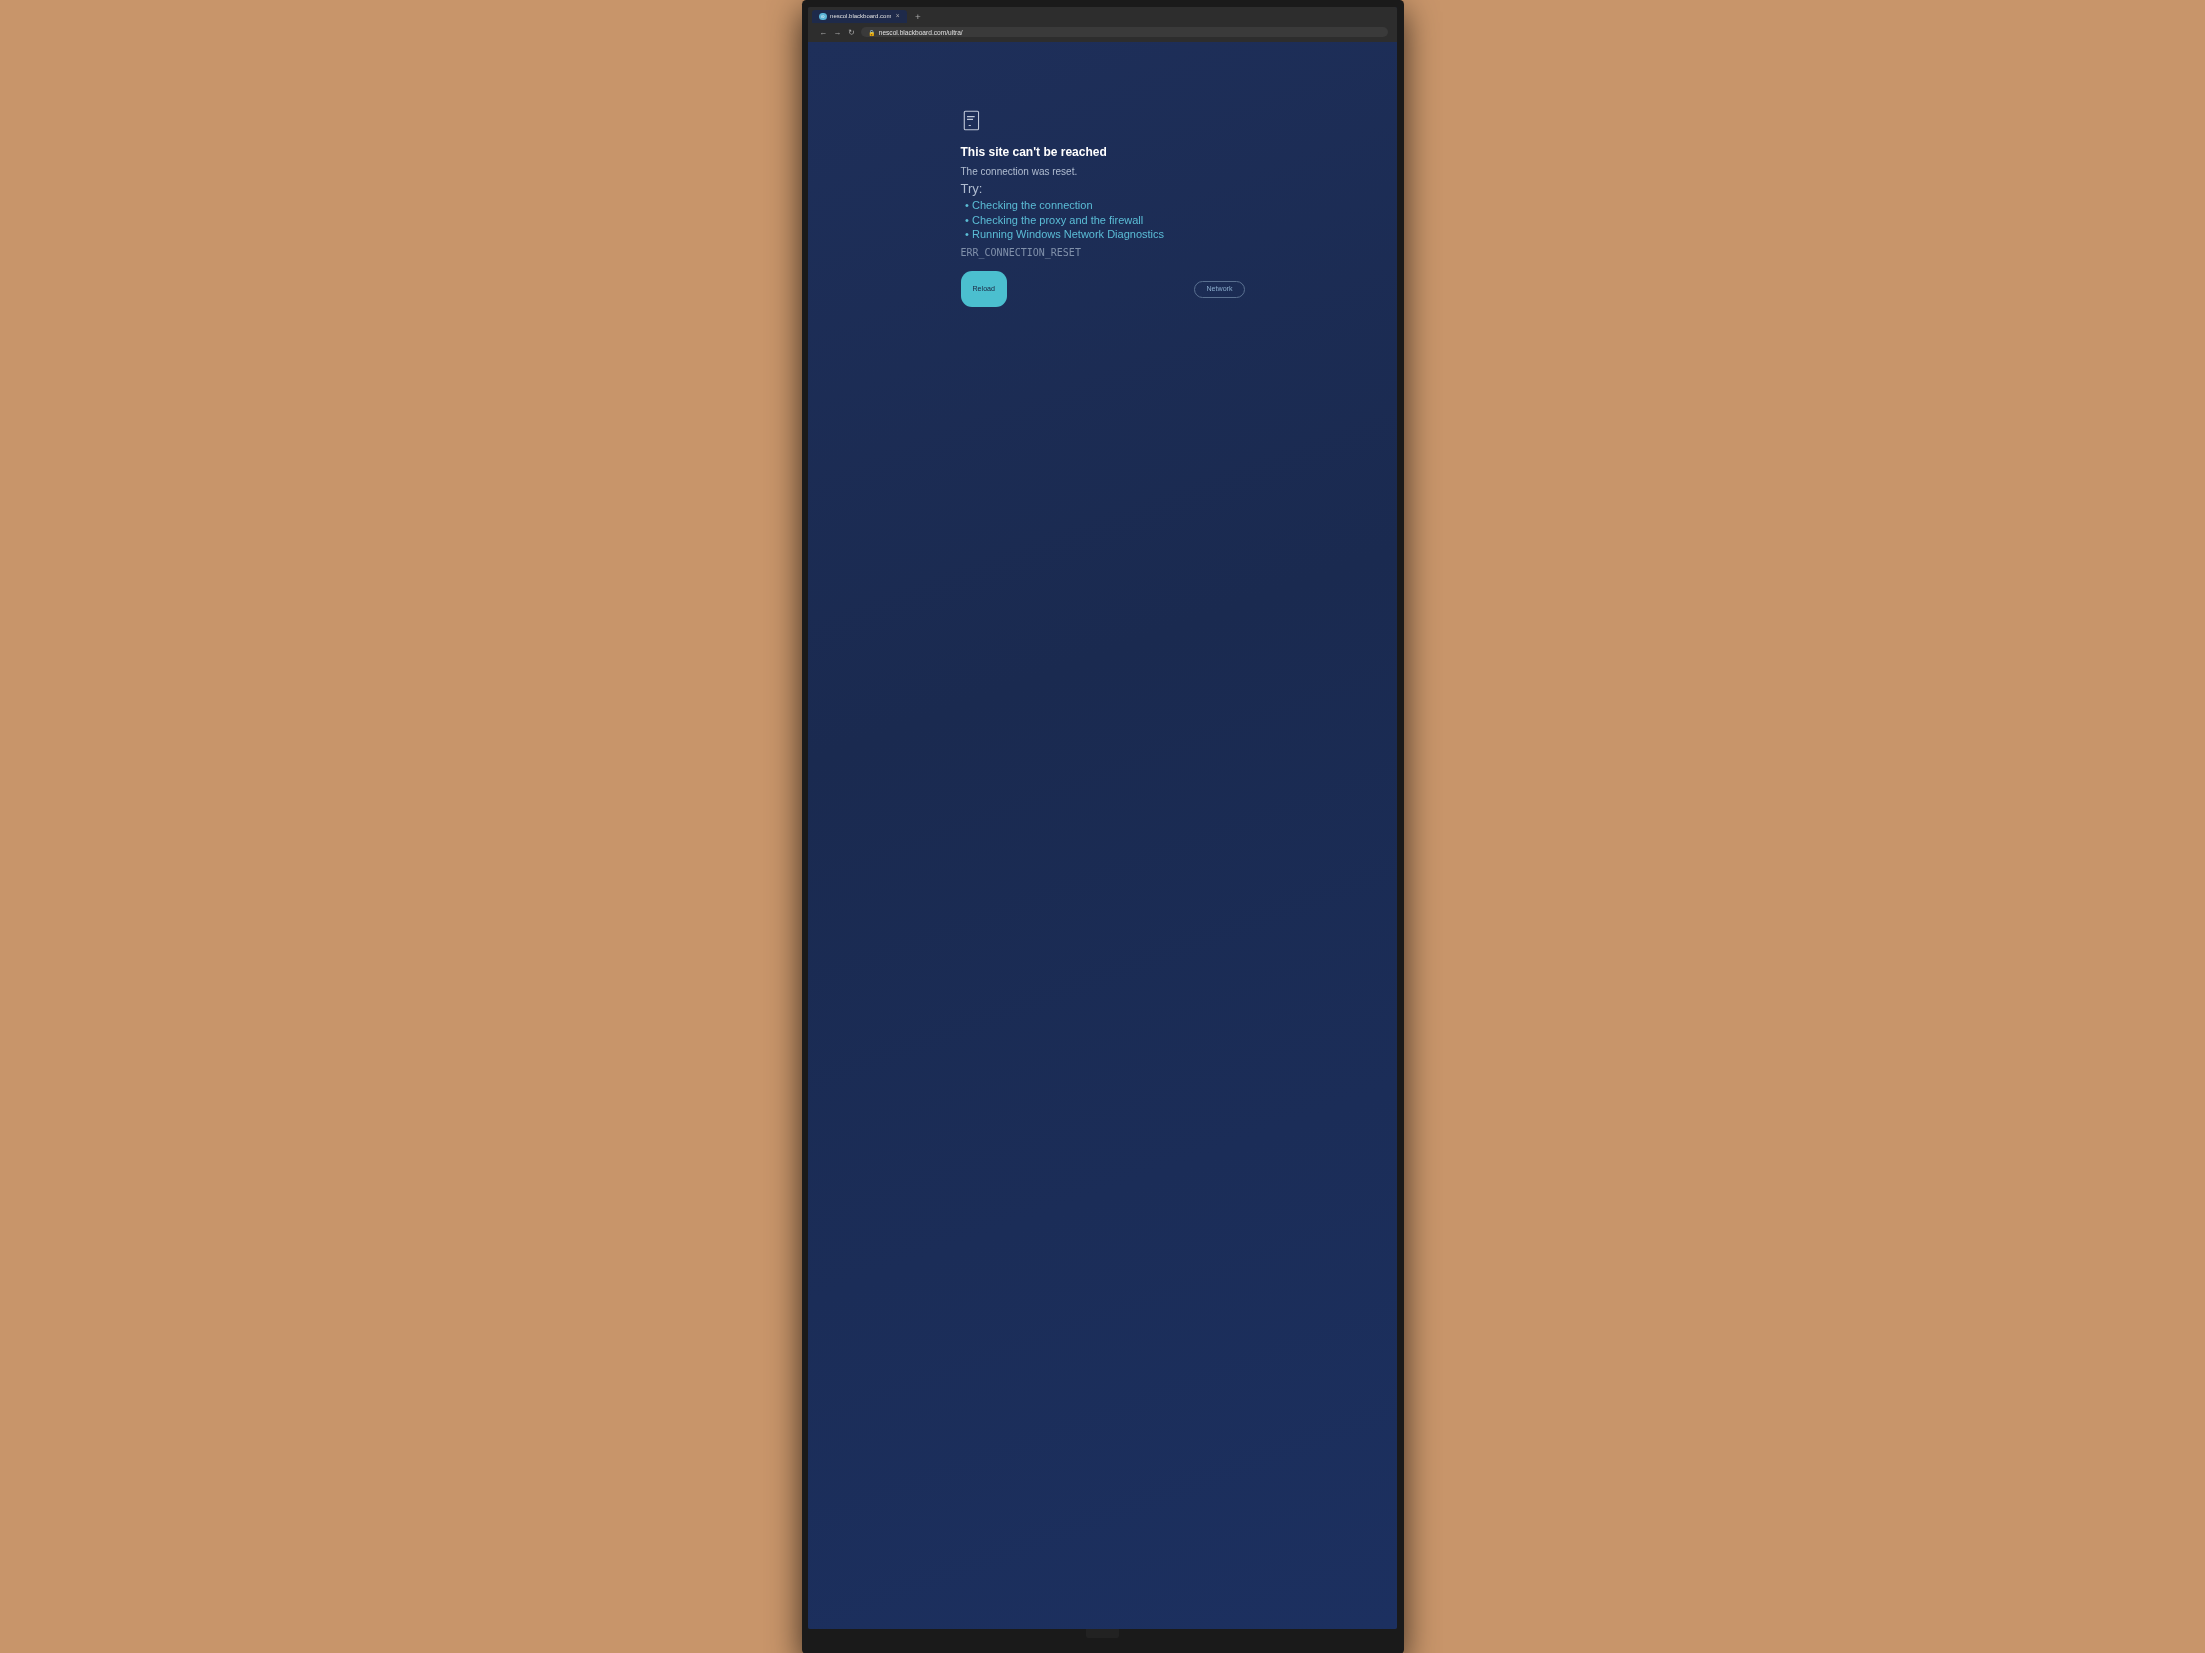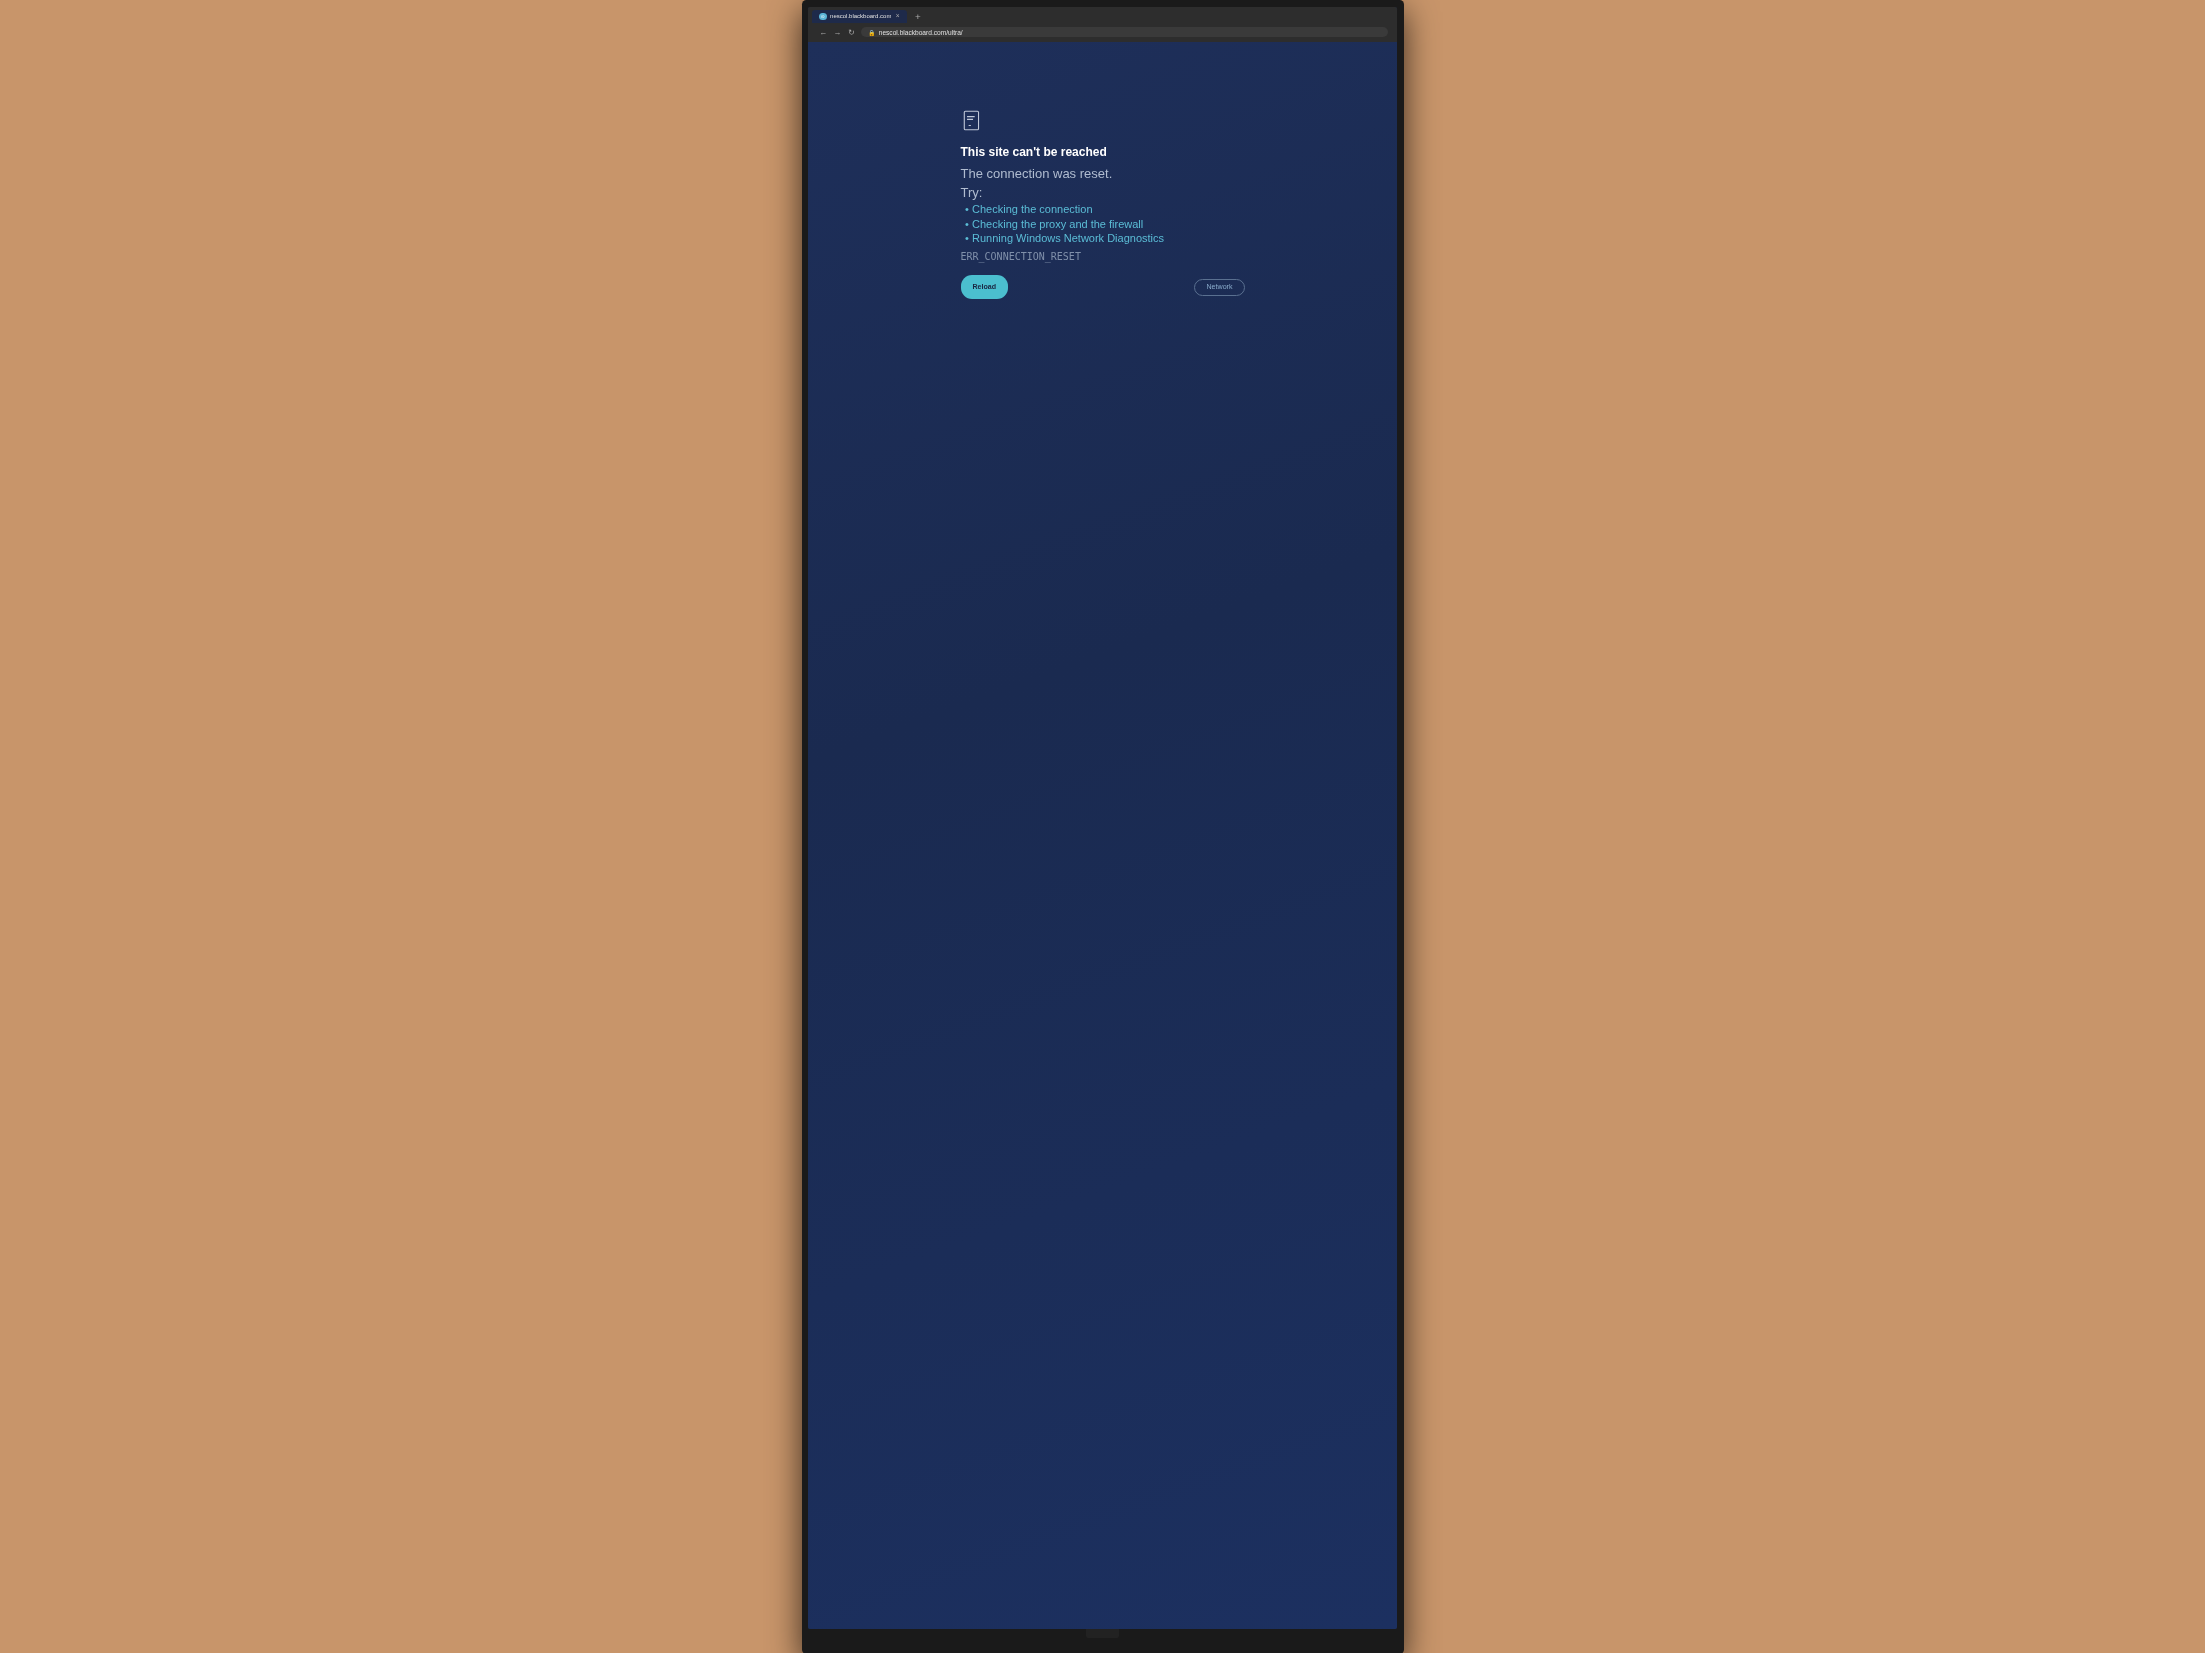--- a/index.html
+++ b/index.html
@@ -178,21 +178,21 @@
     .error-title {
       color: #ffffff;
       font-size: 12px;
       font-weight: 600;
       margin-bottom: 6.6px;
       font-family: Arial, sans-serif;
     }
 
     .error-subtitle {
       color: #b0bcd0;
-      font-size: 13px;
+      font-size: 10px;
       margin-bottom: 4.4px;
     }
 
     .error-try-label {
       color: #b0bcd0;
       font-size: 13px;
       margin-bottom: 3.3px;
     }
 
     .error-list {
@@ -227,24 +227,24 @@
       display: flex;
       align-items: center;
       justify-content: space-between;
       margin-top: 5.5px;
     }
 
     .btn-reload {
       background: #4bbfcf;
       border: none;
       border-radius: 11px;
-      padding: 8px 12px;
+      padding: 14px 12px;
       color: #1a2540;
       font-size: 7.1px;
-      font-weight: 700;
+      font-weight: 400;
       cursor: pointer;
     }
 
     .btn-details {
       background: transparent;
       border: 0.5px solid #5a7090;
       border-radius: 11px;
       padding: 3.8px 11px;
       color: #8aaccc;
       font-size: 7.1px;

